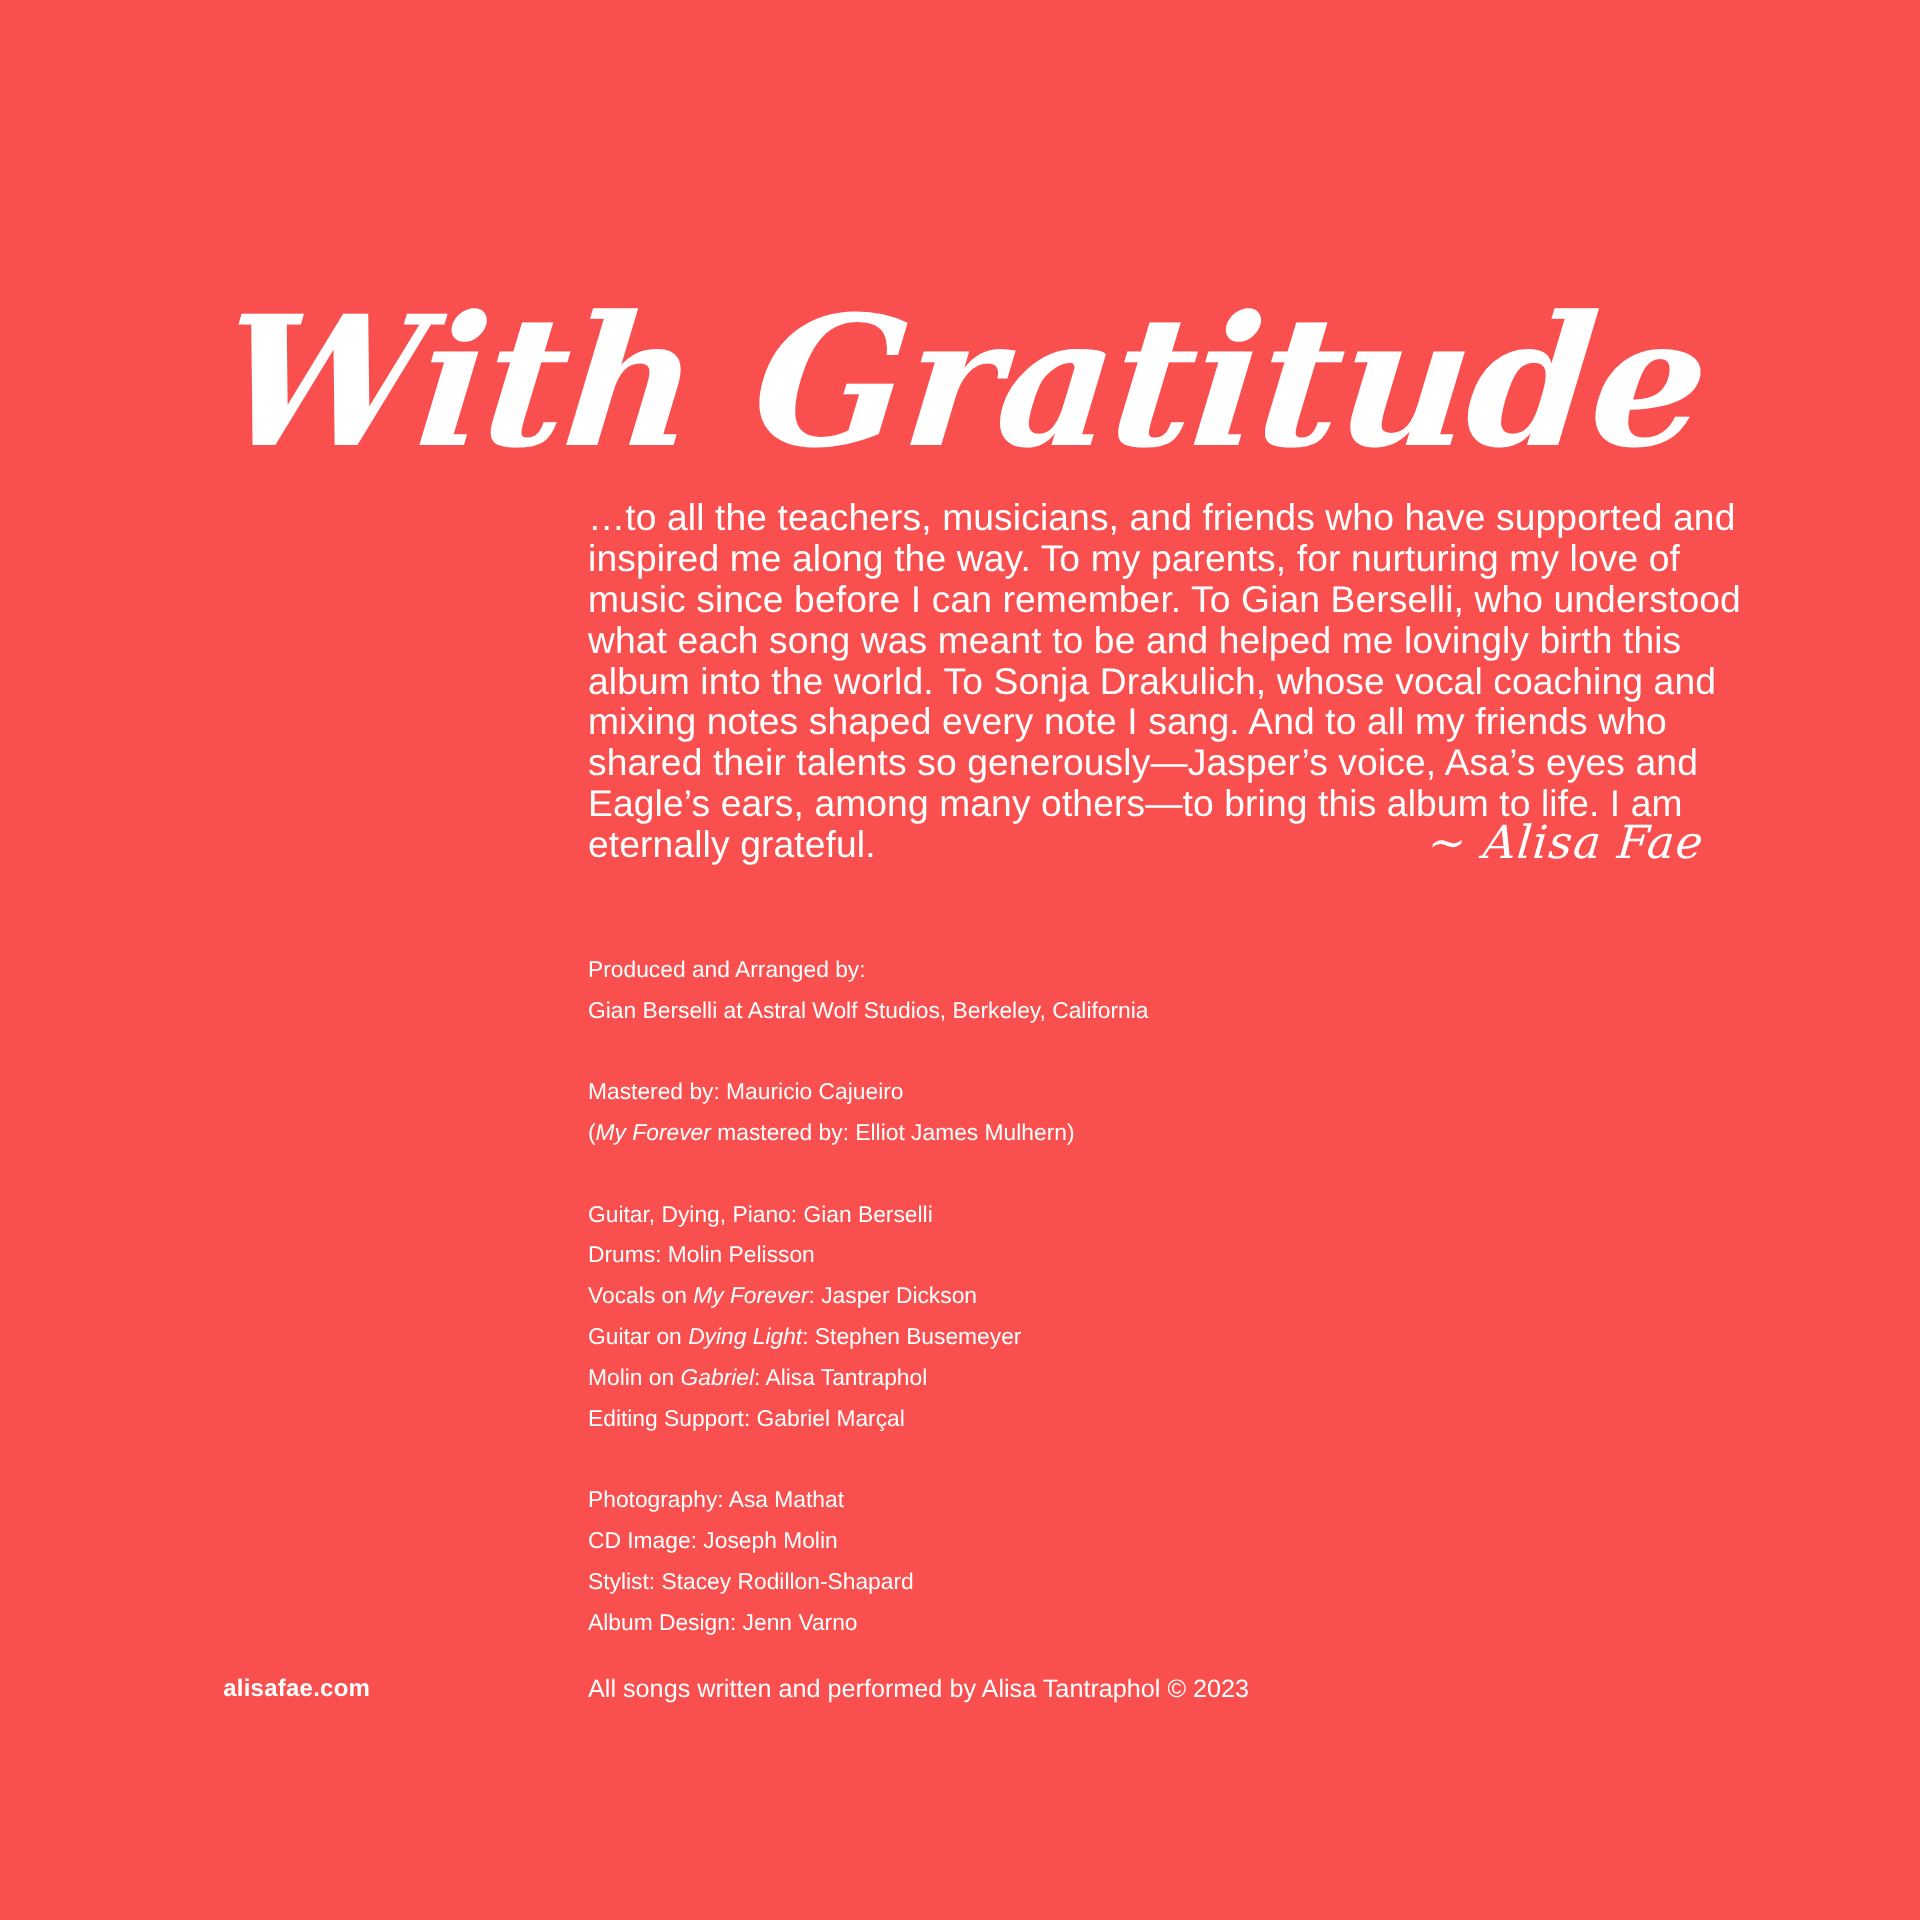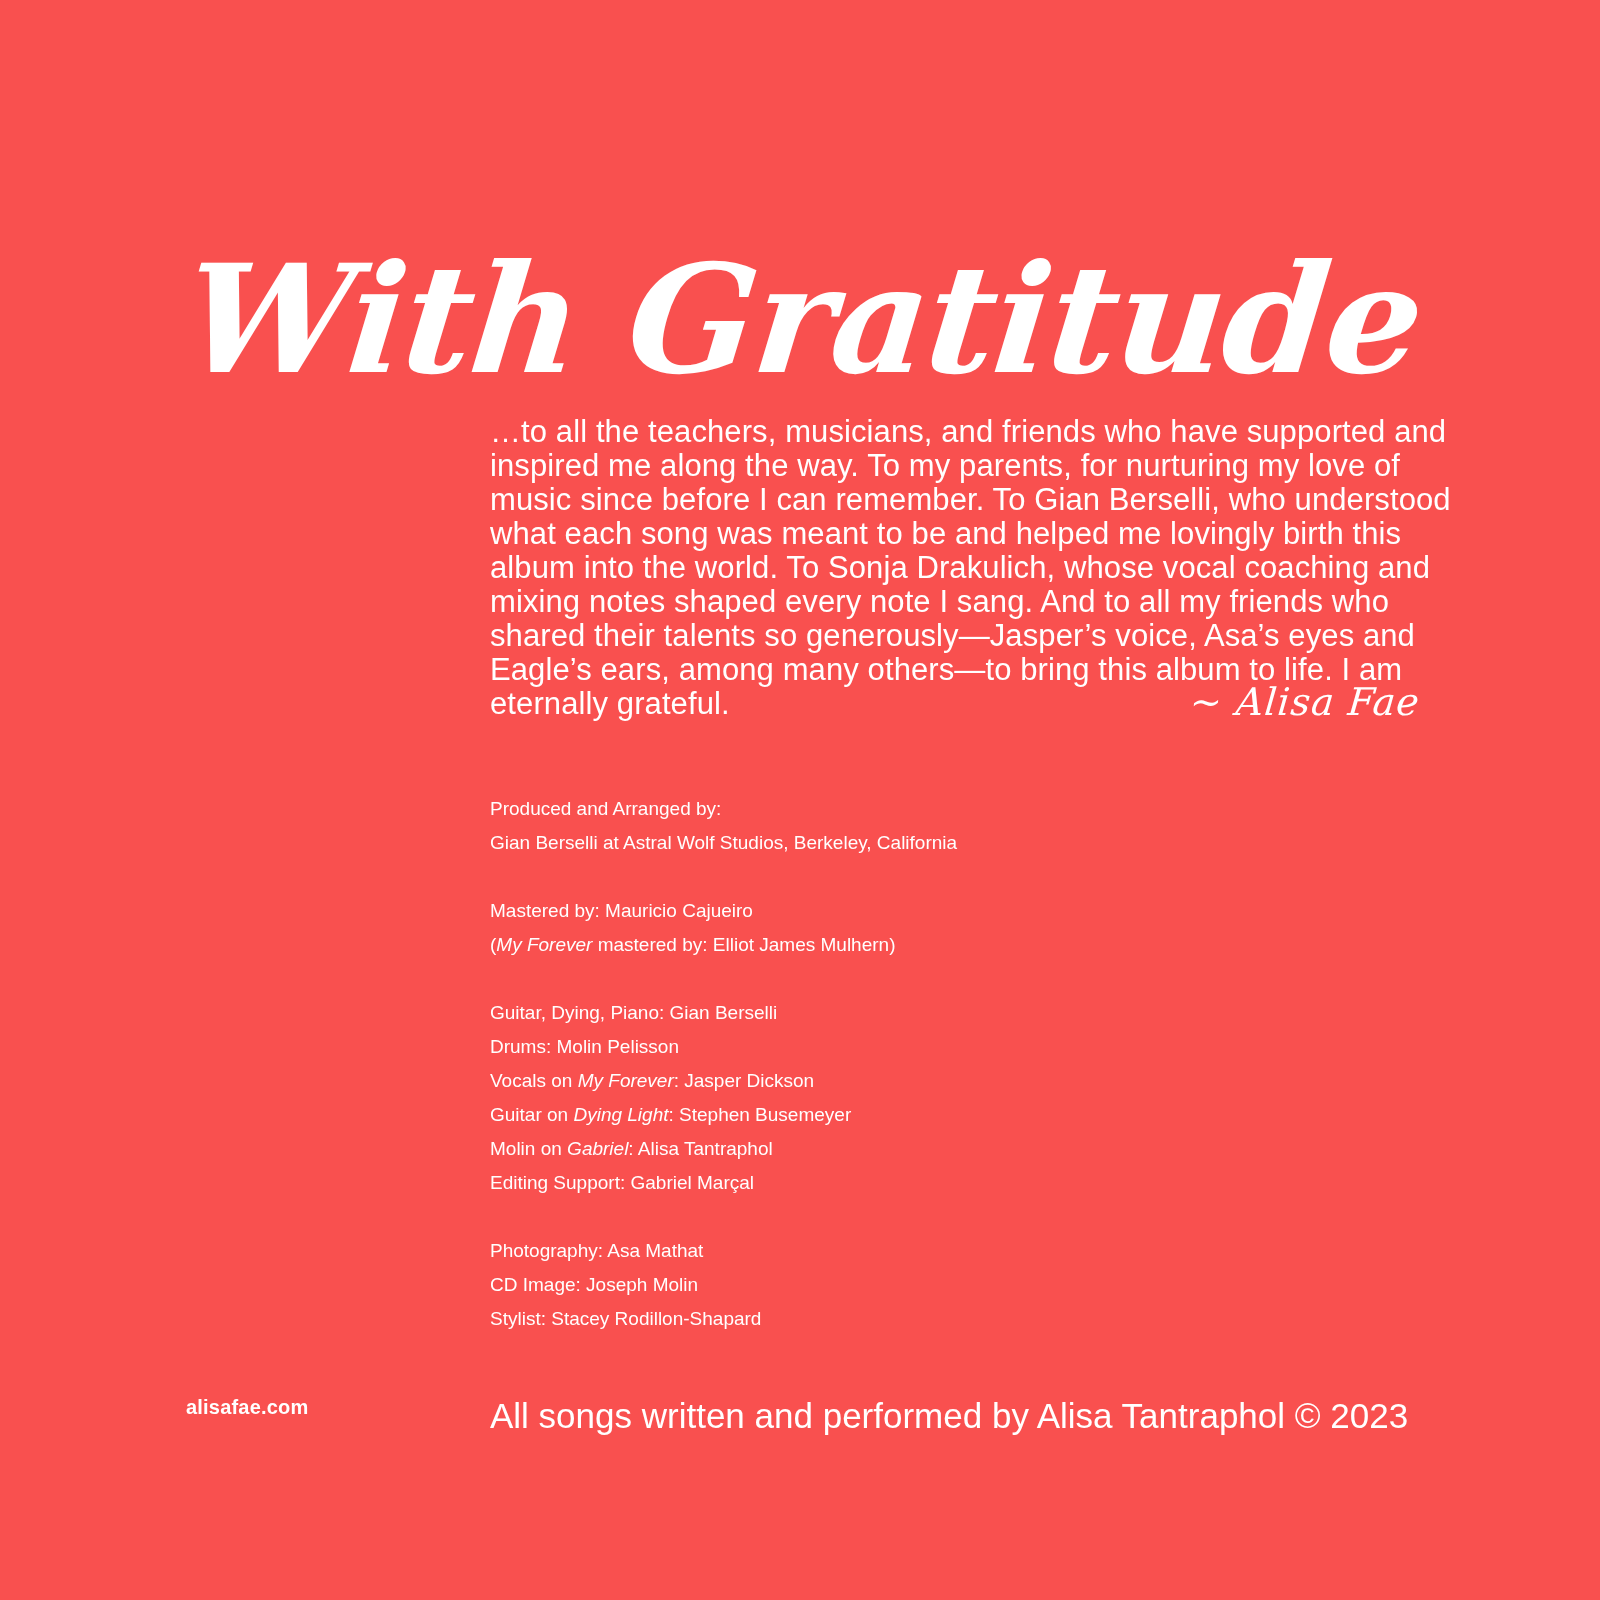--- a/index.html
+++ b/index.html
@@ -98,21 +98,21 @@
     top: 1396px;
     font-size: 20px;
     font-weight: 700;
     letter-spacing: 0.2px;
     color: #ffffff;
   }
   .footer-copy {
     position: absolute;
     left: 490px;
     top: 1396px;
-    font-size: 35px;
+    font-size: 21px;
     color: #ffffff;
     white-space: nowrap;
   }
 </style>
 </head>
 <body style="background: rgb(249, 80, 79);">
 
 <div class="page">
 
   <h1 class="title">With Gratitude</h1>
@@ -139,20 +139,21 @@
       <div class="credit-line"><span>Vocals on </span><em>My Forever</em><span>: Jasper Dickson</span></div>
       <div class="credit-line"><span>Guitar on </span><em>Dying Light</em><span>: Stephen Busemeyer</span></div>
       <div class="credit-line"><span>Molin on </span><em>Gabriel</em><span>: Alisa Tantraphol</span></div>
       <div class="credit-line"><span>Editing Support: Gabriel Marçal</span><em></em><span></span></div>
     </div>
 
     <div class="credit-block">
       <div class="credit-line">Photography: Asa Mathat</div>
       <div class="credit-line">CD Image: Joseph Molin</div>
       <div class="credit-line">Stylist: Stacey Rodillon-Shapard</div>
+      <div class="credit-line">Album Design: Jenn Varno</div>
     </div>
 
   </div>
 
   <div class="footer-site">alisafae.com</div>
   <div class="footer-copy">All songs written and performed by Alisa Tantraphol © 2023</div>
 
 </div>
 
 </body></html>

